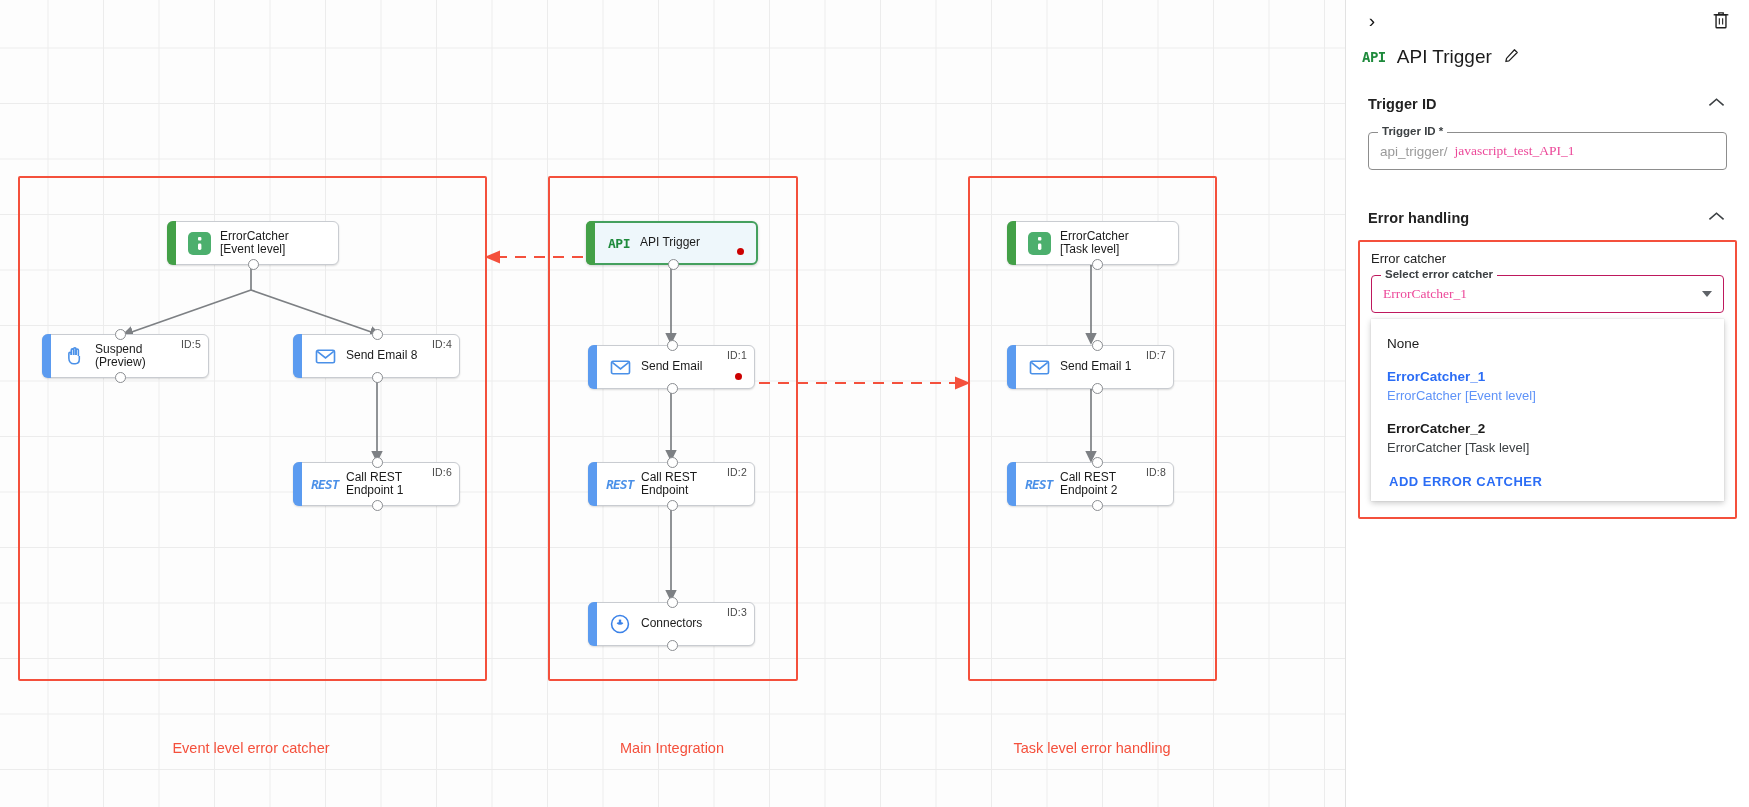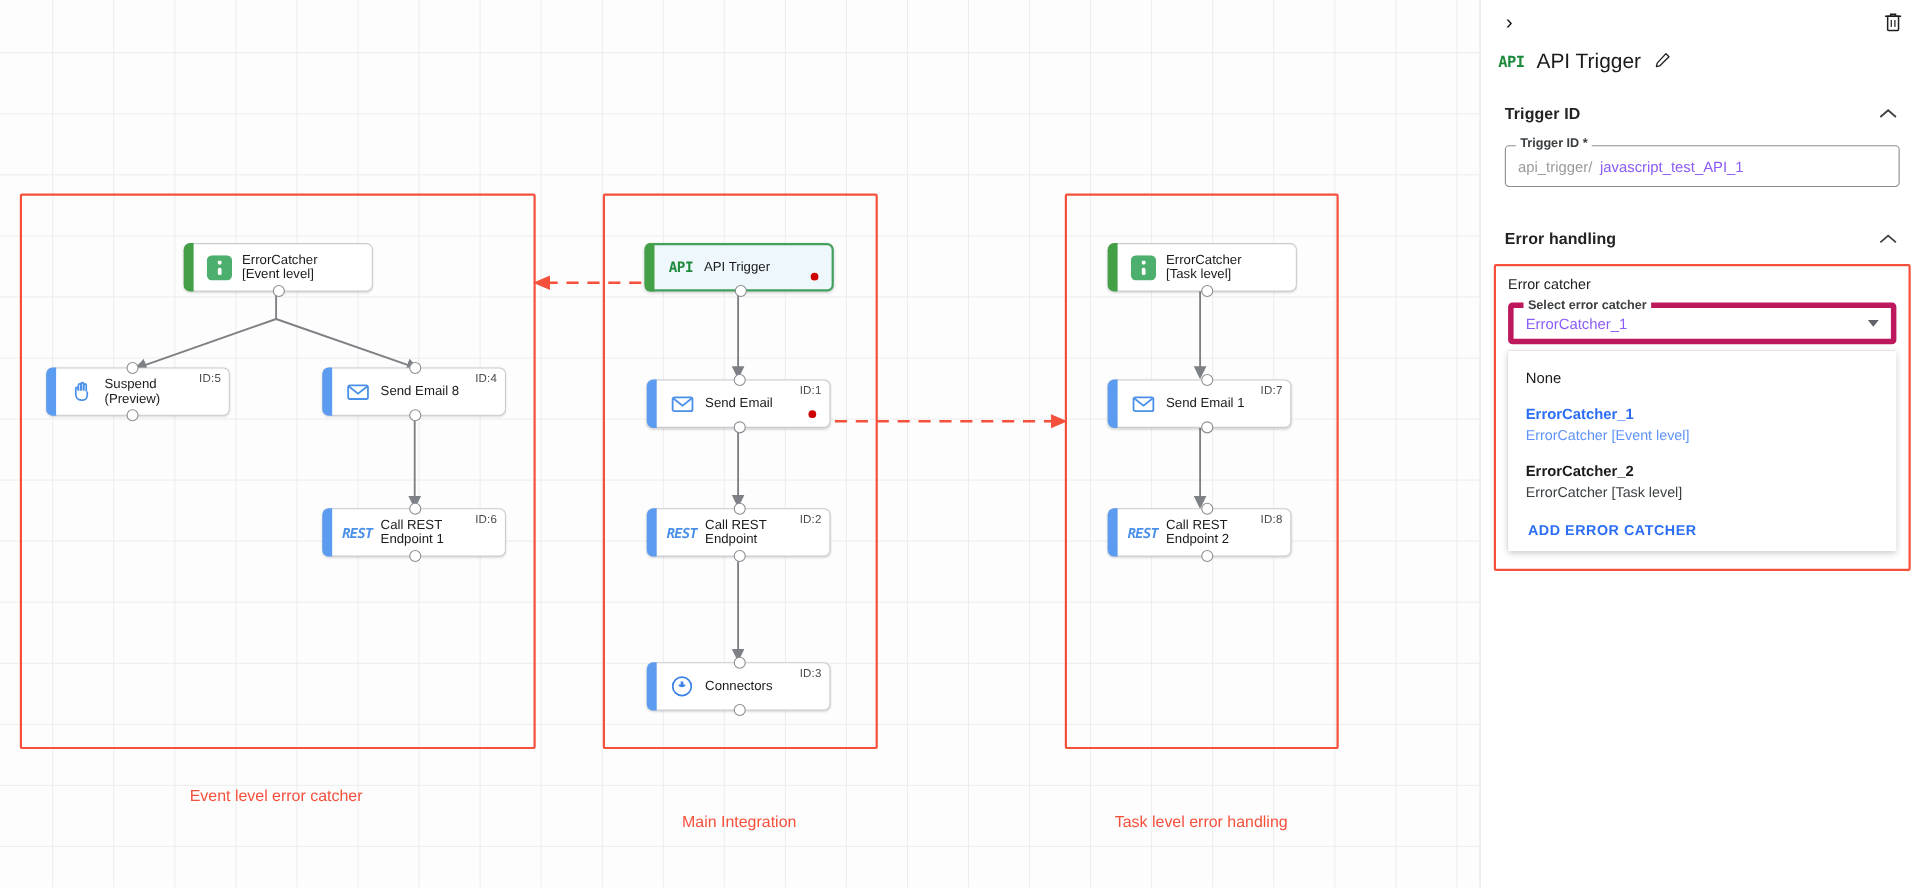--- a/index.html
+++ b/index.html
@@ -146,21 +146,21 @@
   }
   .tab {
     font-size: 13px; letter-spacing: .55px;
     padding: 10px 17px 11px 17px;
     color: #5f6368; cursor: pointer;
     font-weight: 500;
   }
   .tab.active { color: #2463eb; border-bottom: 2.5px solid #2463eb; }
 
   .section-head {
-    display: flex; align-items: flex-end; justify-content: space-between;
+    display: flex; align-items: flex-start; justify-content: space-between;
     padding: 22px 24px 6px 22px;
   }
   .section-head .h {
     font-size: 14.5px; font-weight: 700; color: #222; letter-spacing: .1px;
   }
   .caret { color: #3c4043; font-size: 13px; }
 
   .field-wrap { padding: 14px 22px 14px 22px; text-align: right; }
   .outlined {
     position: relative;
@@ -170,35 +170,35 @@
     display: flex; align-items: center;
     padding: 0 11px;
     box-sizing: border-box;
   }
   .outlined .legend {
     position: absolute; top: -8px; left: 9px;
     background: #fff; padding: 0 4px;
     font-size: 11.5px; color: #3c4043; font-weight: 700;
   }
   .prefix { color: #9a9a9a; font-size: 13.5px; margin-right: 7px; }
-  .val { color: #8b5cf6; font-size: 13.5px; }
+  .val { color: #ec4899; font-size: 13.5px; font-family: Liberation Serif, serif; }
 
   
   .err-box {
     position: relative;
     margin: 8px 12px 0 12px;
     border: 2.5px solid #f4503c;
     border-radius: 2px;
     padding: 9px 11px 16px 11px;
     box-sizing: border-box;
   }
   .err-label { font-size: 13px; color: #222; margin-bottom: 9px; }
   .select-outlined {
     position: relative;
-    border: 5px solid #be185d;
+    border: 1px solid #be185d;
     border-radius: 4px;
     height: 38px;
     display: flex; align-items: center; justify-content: space-between;
     padding: 0 11px;
     box-sizing: border-box;
     cursor: pointer;
   }
   .select-outlined .legend {
     position: absolute; top: -8px; left: 9px;
     background: #fff; padding: 0 4px;
@@ -258,21 +258,21 @@
       <path d="M1091,379 L1091,458" stroke="#7d8084" stroke-width="1.7" fill="none" marker-end="url(#ah)"></path>
 
       <path d="M735,257 L489,257" stroke="#f4503c" stroke-width="2.2" fill="none" stroke-dasharray="11 8" marker-end="url(#ahr)"></path>
       <path d="M740,383 L966,383" stroke="#f4503c" stroke-width="2.2" fill="none" stroke-dasharray="11 8" marker-end="url(#ahr)"></path>
     </svg>
 
     <div class="group-box" style="left:18px; top:176px; width:469px; height:505px;"></div>
     <div class="group-box" style="left:548px; top:176px; width:250px; height:505px;"></div>
     <div class="group-box" style="left:968px; top:176px; width:249px; height:505px;"></div>
 
-    <div class="group-label" style="left:251px; top:716px;text-align:center;">Event level error catcher</div>
+    <div class="group-label" style="left:251px; top:740px;text-align:center;">Event level error catcher</div>
     <div class="group-label" style="left:672px; top:740px;">Main Integration</div>
     <div class="group-label" style="left:1092px; top:740px;">Task level error handling</div>
 
     <div class="node" style="left:167px; top:221px; width:172px;">
       <div class="stripe" style="background:#43a047;"></div>
       <div class="ico">
         <svg width="23" height="23" viewBox="0 0 23 23">
             <rect x="0" y="0" width="23" height="23" rx="5" fill="#4caf6d"></rect>
             <rect x="10" y="5" width="3.4" height="3.4" rx="1" fill="#fff"></rect>
             <rect x="10" y="11.5" width="3.4" height="6.5" rx="1.4" fill="#fff"></rect>

